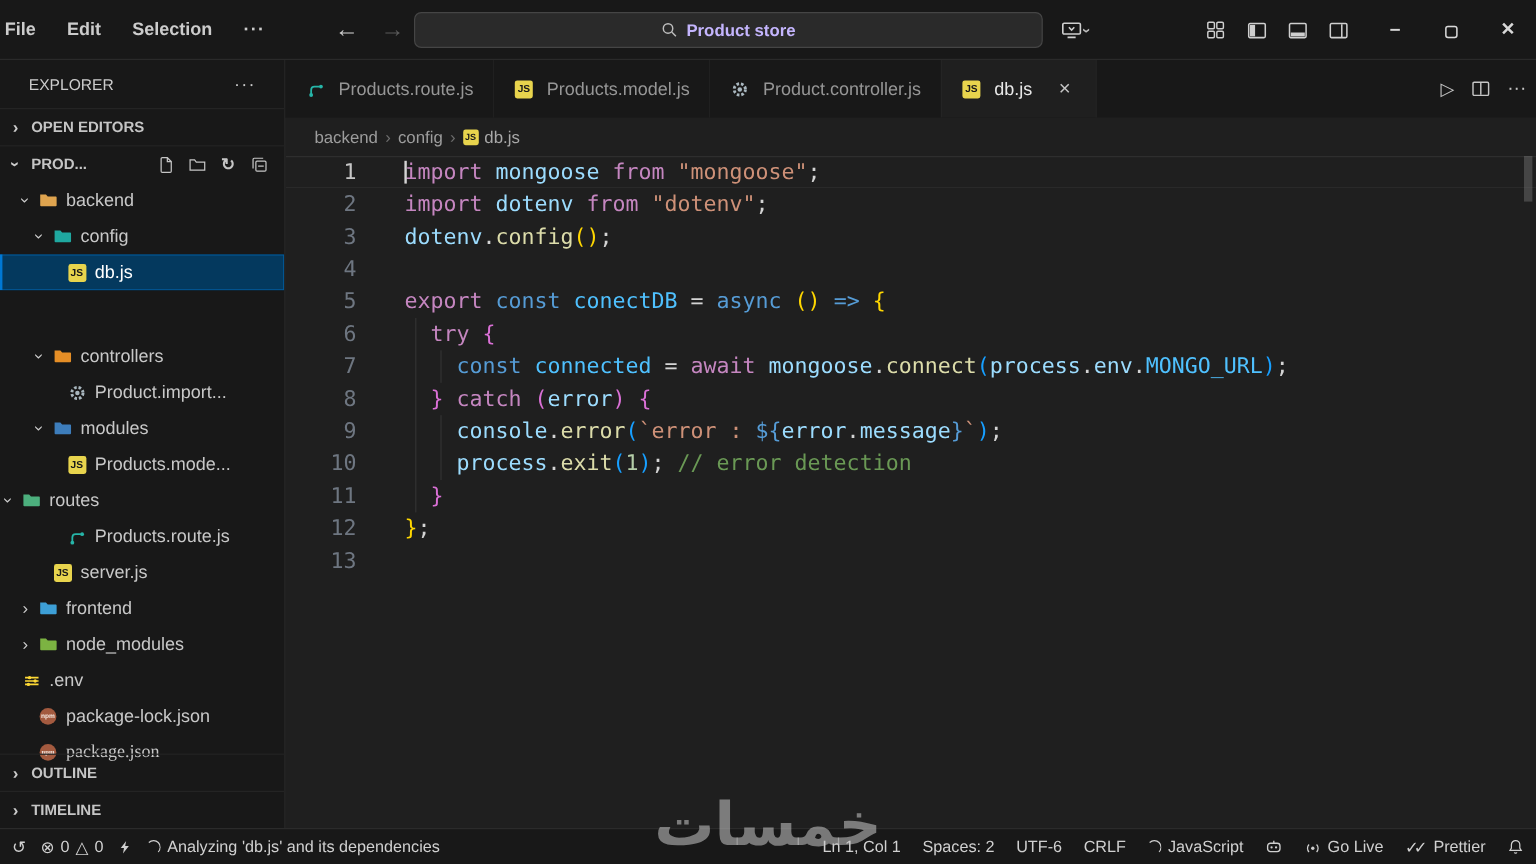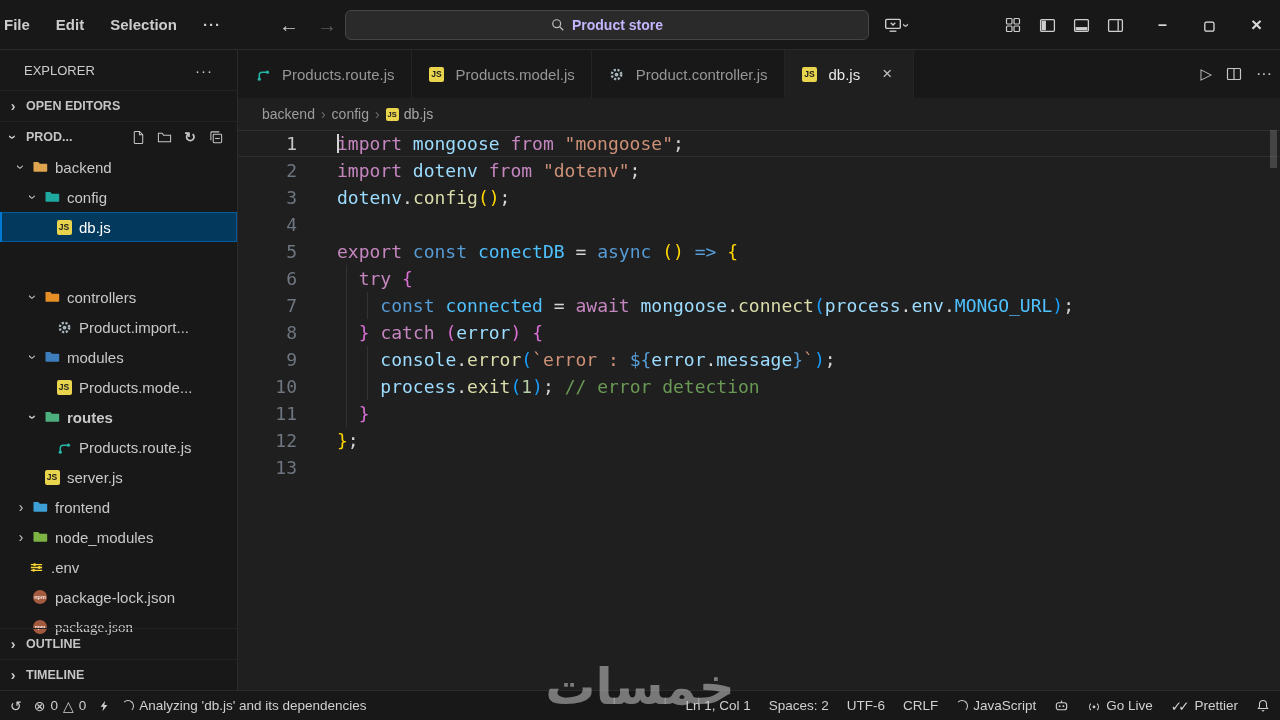--- a/index.html
+++ b/index.html
@@ -268,21 +268,21 @@
         </span>
         <span>modules</span>
       </div>
       <div class="tree-item" style="padding-left: 38px;">
         <span class="chev"></span>
         <span class="fic">
           <span class="ic-js">JS</span>
         </span>
         <span>Products.mode...</span>
       </div>
-      <div class="tree-item" style="padding-left: 26px; font-weight: bold;">
+      <div class="tree-item" style="">
         <span class="chev down"></span>
         <span class="fic">
           <svg width="16" height="16" viewBox="0 0 16 16">
             <path d="M1.5 3h4.8l1.5 1.8h6.7a.7.7 0 0 1 .7.7V12a.8.8 0 0 1-.8.8H2.3a.8.8 0 0 1-.8-.8V3z" fill="#4caf7d"></path>
           </svg>
         </span>
         <span>routes</span>
       </div>
       <div class="tree-item" style="padding-left: 38px;">
         <span class="chev"></span>
@@ -313,21 +313,21 @@
       </div>
       <div class="tree-item" style="padding-left: 14px;">
         <span class="chev right"></span>
         <span class="fic">
           <svg width="16" height="16" viewBox="0 0 16 16">
             <path d="M1.5 3h4.8l1.5 1.8h6.7a.7.7 0 0 1 .7.7V12a.8.8 0 0 1-.8.8H2.3a.8.8 0 0 1-.8-.8V3z" fill="#7cb342"></path>
           </svg>
         </span>
         <span>node_modules</span>
       </div>
-      <div class="tree-item" style="padding-left: 10px;">
+      <div class="tree-item" style="padding-left: 0;">
         <span class="chev"></span>
         <span class="fic">
           <svg width="15" height="15" viewBox="0 0 16 16" stroke="#fdd835" stroke-width="1.4" fill="none">
             <path d="M2 5h12M2 8h12M2 11h12"></path>
             <circle cx="6" cy="5" r="1.5" fill="#fdd835" stroke="none"></circle>
             <circle cx="11" cy="8" r="1.5" fill="#fdd835" stroke="none"></circle>
             <circle cx="5" cy="11" r="1.5" fill="#fdd835" stroke="none"></circle>
           </svg>
         </span>
         <span>.env</span>

